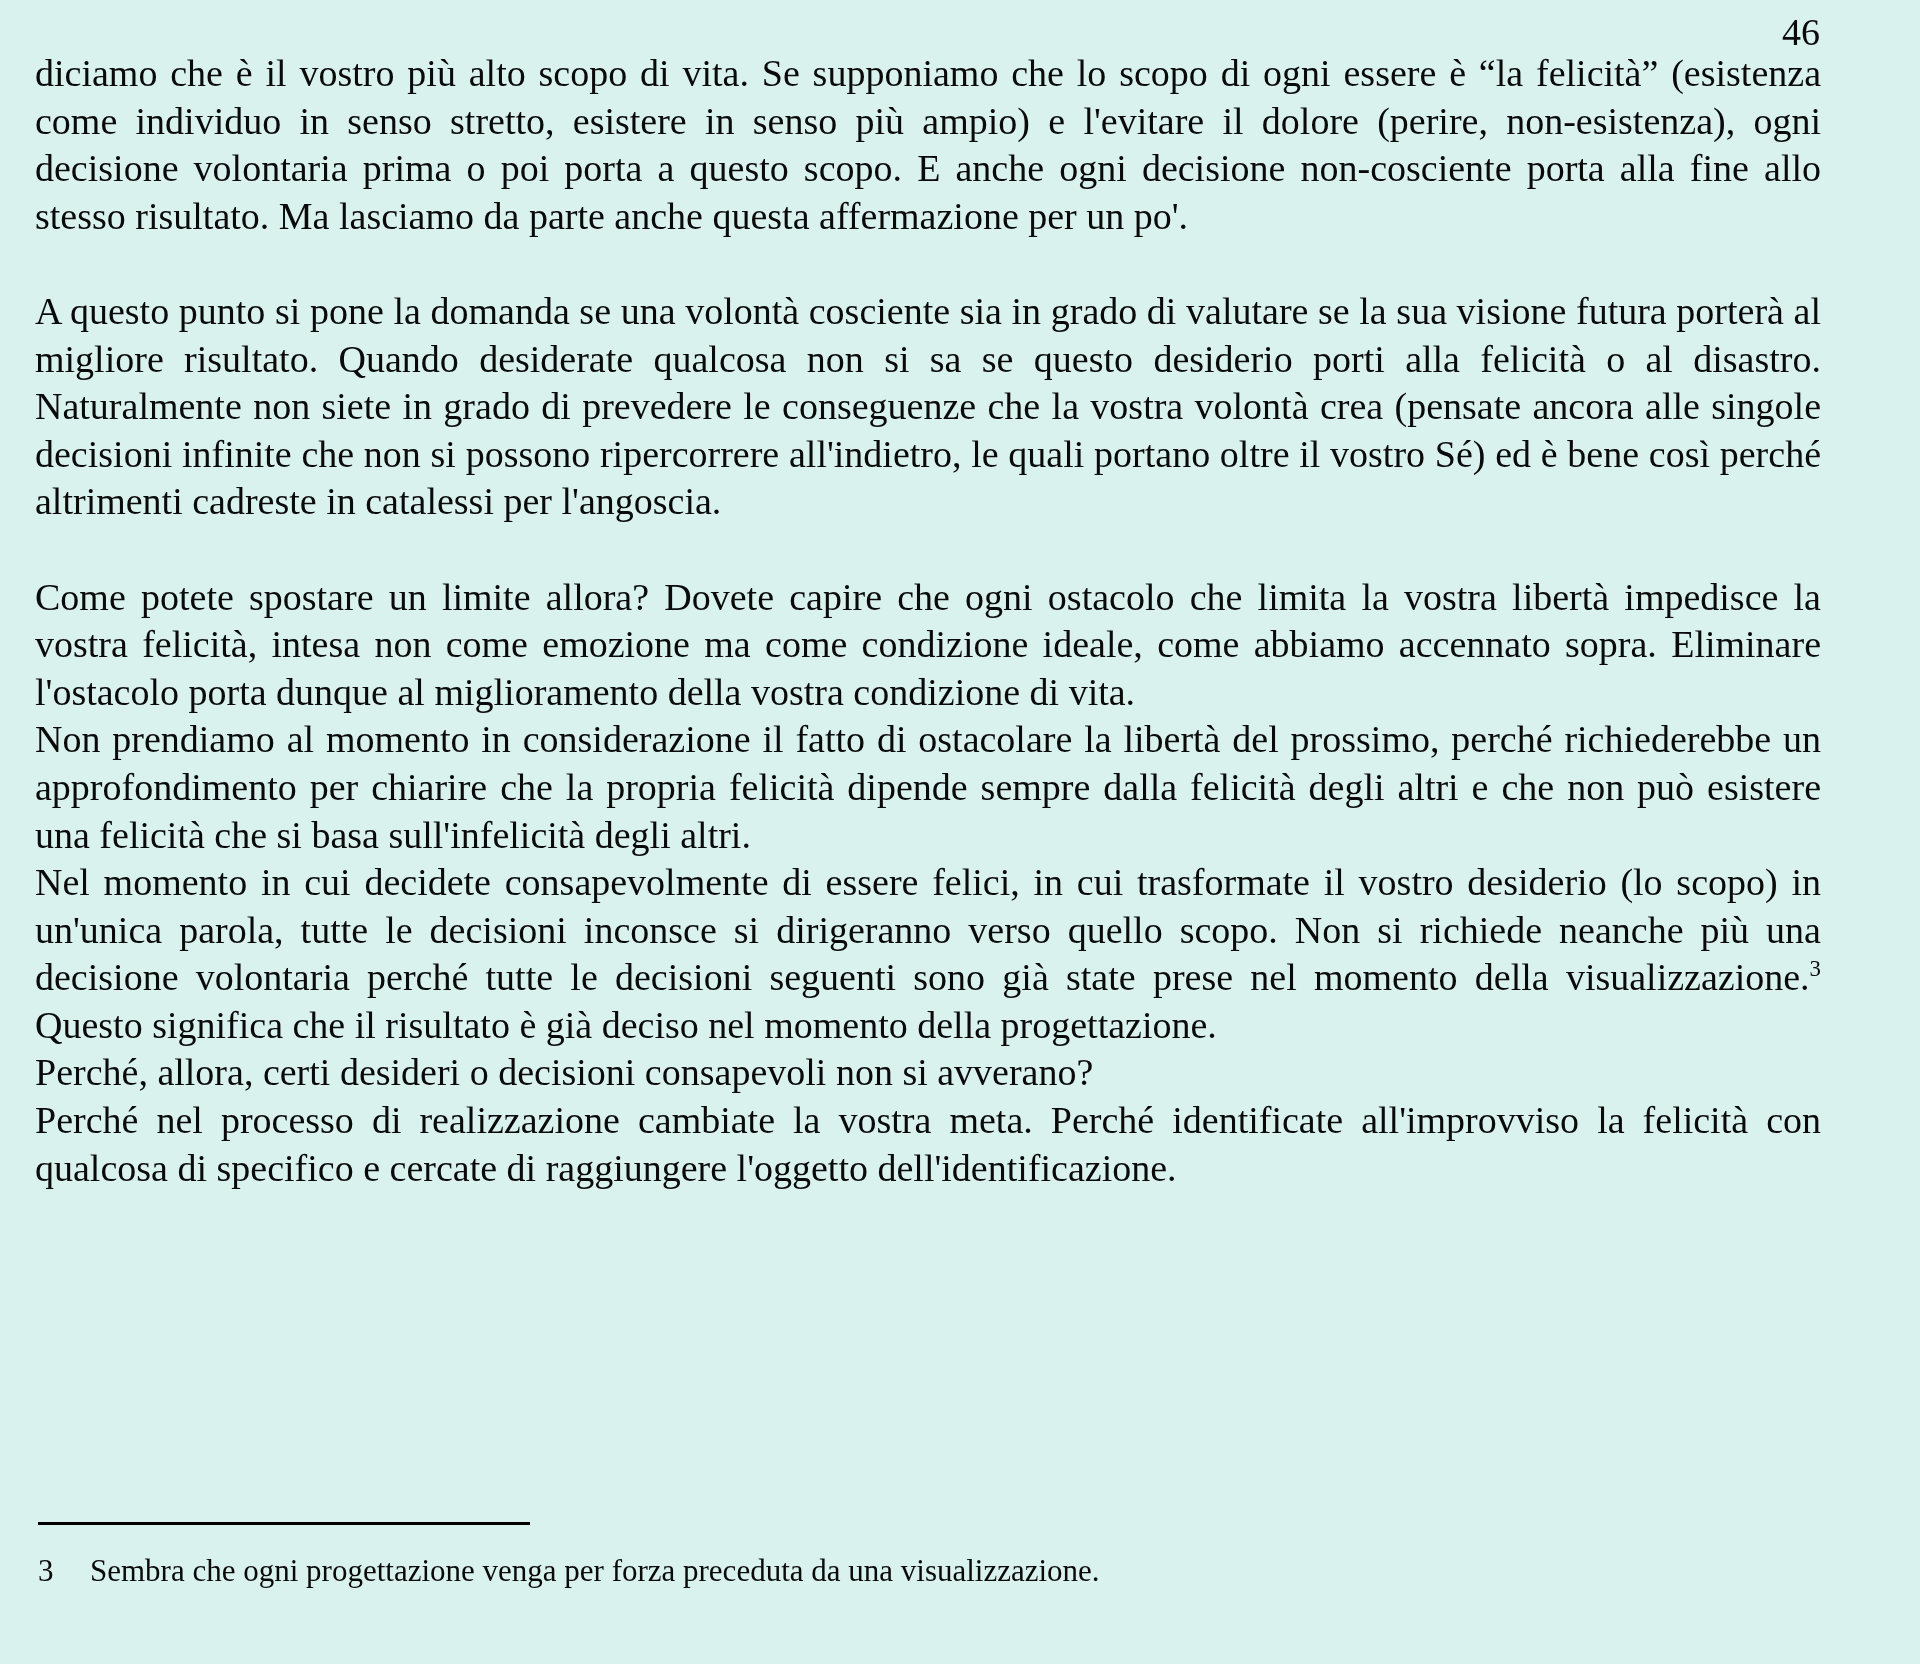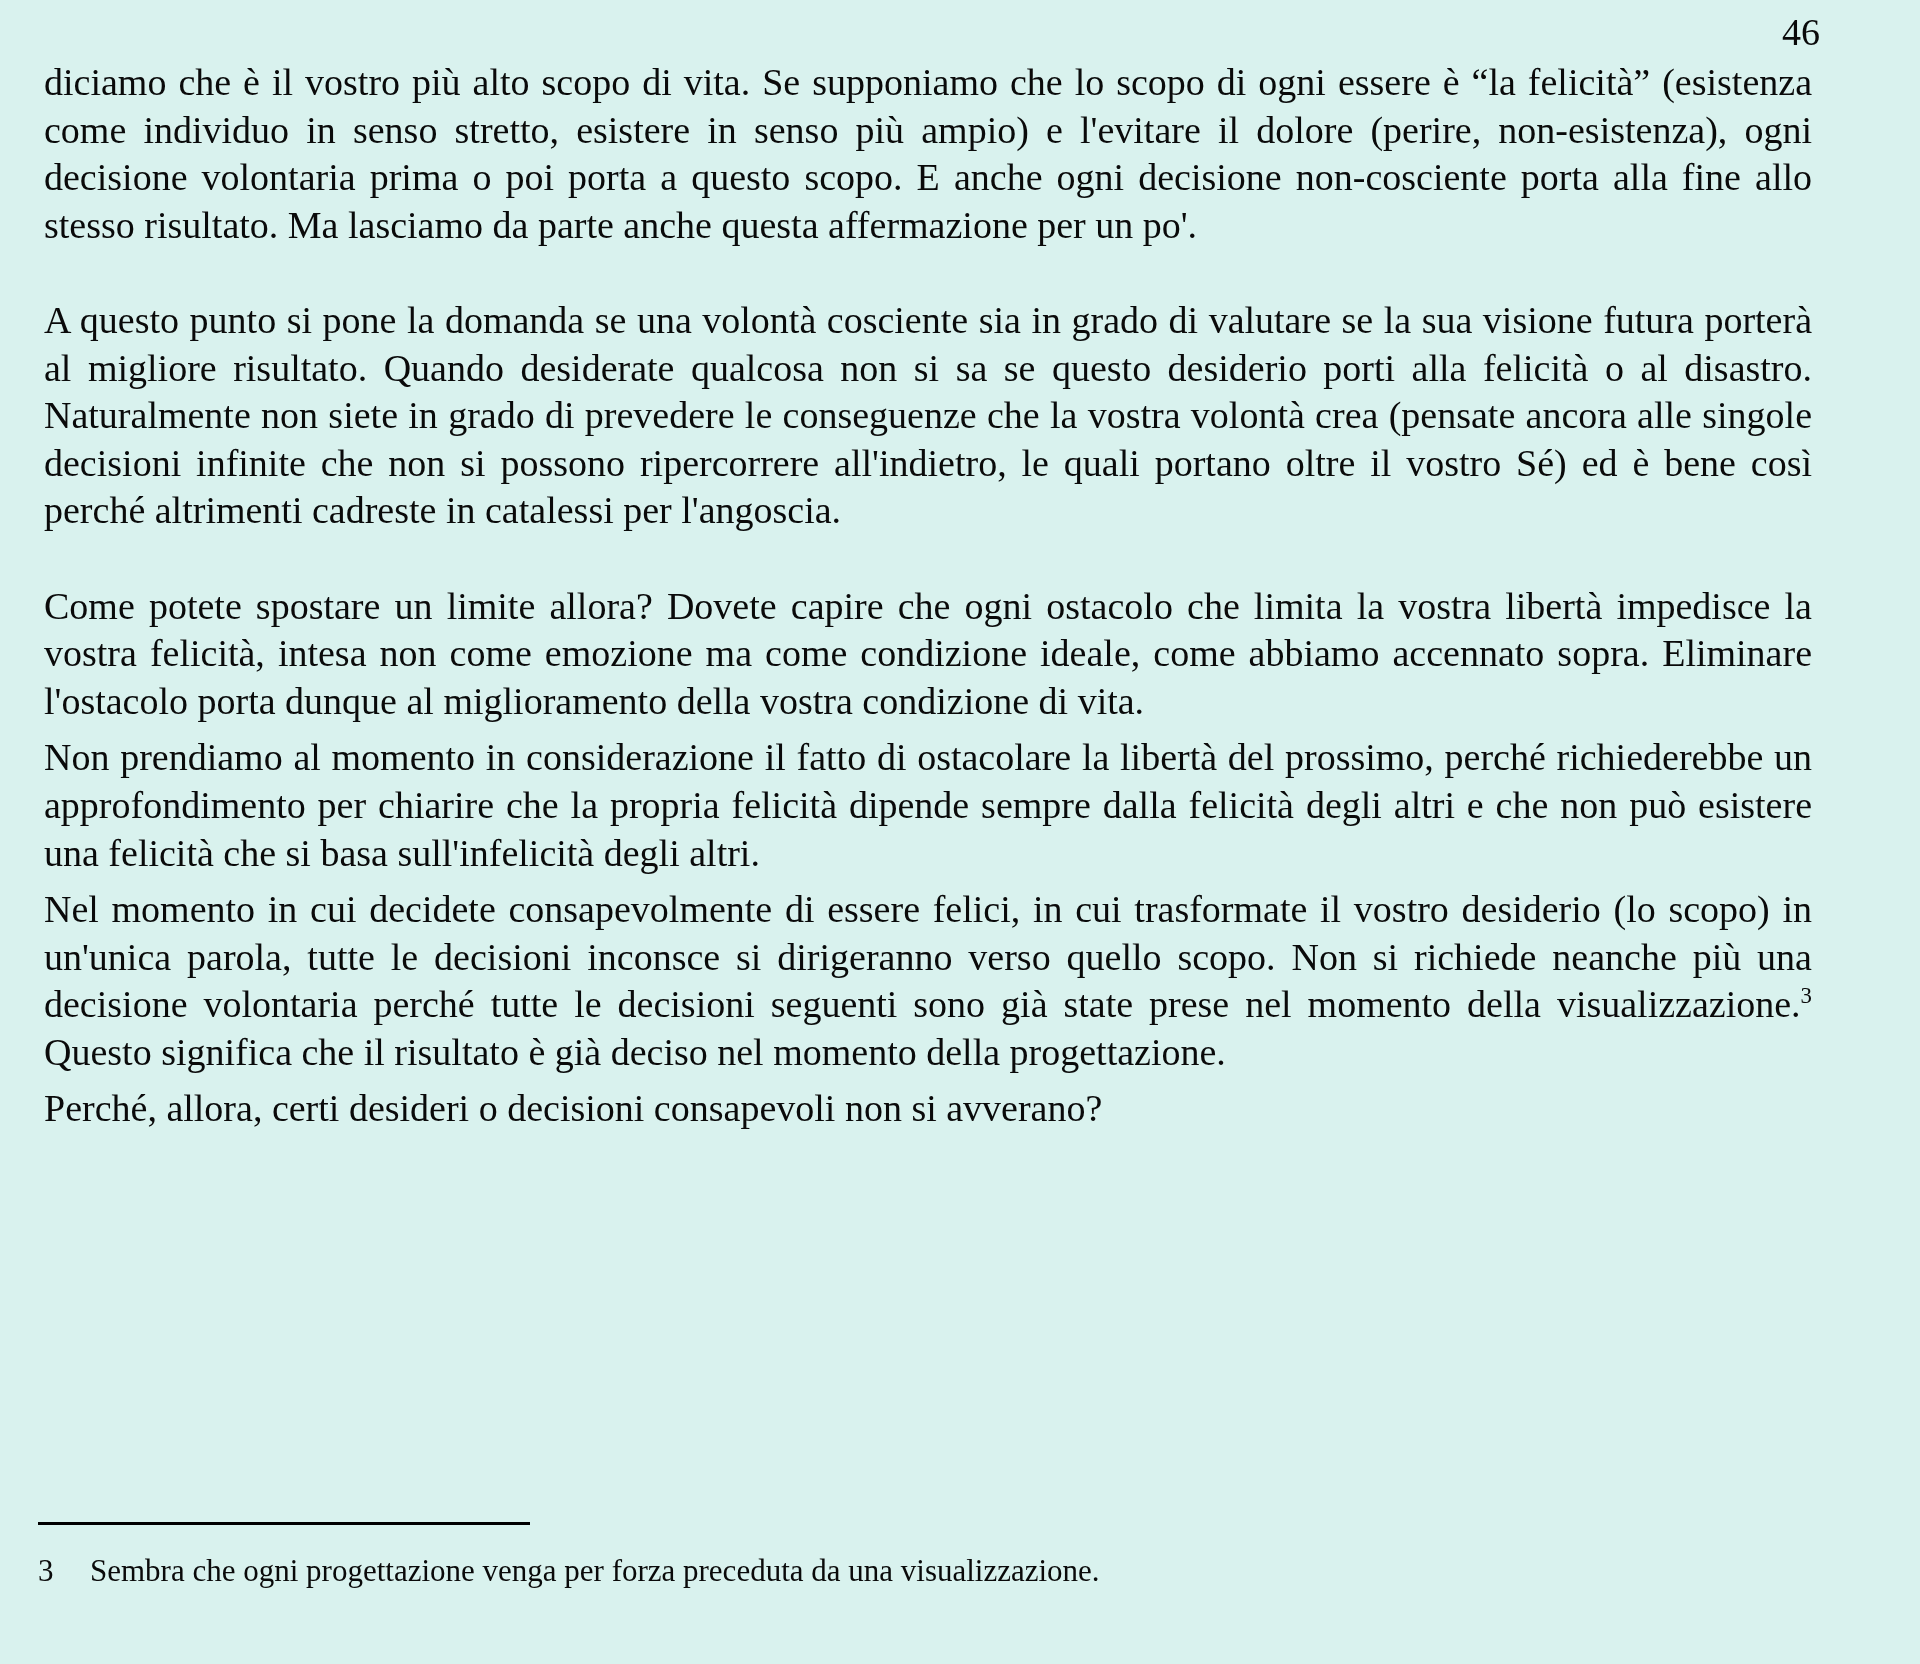--- a/index.html
+++ b/index.html
@@ -20,21 +20,21 @@
   }
   .body-text {
     position: absolute;
     top: 50px;
     left: 35px;
     width: 1786px;
     font-size: 38px;
     line-height: 47.6px;
     text-align: justify;
   }
-  .body-text p { margin: 9px; }
+  .body-text p { margin: 0; }
   .body-text p.gap-after { margin-bottom: 47.6px; }
   sup.fn-ref {
     font-size: 0.6em;
     vertical-align: super;
     line-height: 0;
   }
   .footnote-area {
     position: absolute;
     left: 38px;
     top: 1522px;
@@ -60,20 +60,21 @@
 
 <div class="page-number">46</div>
 
 <div class="body-text">
   <p class="gap-after">diciamo che è il vostro più alto scopo di vita. Se supponiamo che lo scopo di ogni essere è “la felicità” (esistenza come individuo in senso stretto, esistere in senso più ampio) e l'evitare il dolore (perire, non-esistenza), ogni decisione volontaria prima o poi porta a questo scopo. E anche ogni decisione non-cosciente porta alla fine allo stesso risultato. Ma lasciamo da parte anche questa affermazione per un po'.</p>
   <p class="gap-after">A questo punto si pone la domanda se una volontà cosciente sia in grado di valutare se la sua visione futura porterà al migliore risultato. Quando desiderate qualcosa non si sa se questo desiderio porti alla felicità o al disastro. Naturalmente non siete in grado di prevedere le conseguenze che la vostra volontà crea (pensate ancora alle singole decisioni infinite che non si possono ripercorrere all'indietro, le quali portano oltre il vostro Sé) ed è bene così perché altrimenti cadreste in catalessi per l'angoscia.</p>
   <p>Come potete spostare un limite allora? Dovete capire che ogni ostacolo che limita la vostra libertà impedisce la vostra felicità, intesa non come emozione ma come condizione ideale, come abbiamo accennato sopra. Eliminare l'ostacolo porta dunque al miglioramento della vostra condizione di vita.</p>
   <p>Non prendiamo al momento in considerazione il fatto di ostacolare la libertà del prossimo, perché richiederebbe un approfondimento per chiarire che la propria felicità dipende sempre dalla felicità degli altri e che non può esistere una felicità che si basa sull'infelicità degli altri.</p>
   <p><span>Nel momento in cui decidete consapevolmente di essere felici, in cui trasformate il vostro desiderio (lo scopo) in un'unica parola, tutte le decisioni inconsce si dirigeranno verso quello scopo. Non si richiede neanche più una decisione volontaria perché tutte le decisioni seguenti sono già state prese nel momento della visualizzazione.</span><sup class="fn-ref">3</sup><span> Questo significa che il risultato è già deciso nel momento della progettazione.</span></p>
   <p>Perché, allora, certi desideri o decisioni consapevoli non si avverano?</p>
+  <p>Perché nel processo di realizzazione cambiate la vostra meta. Perché identificate all'improvviso la felicità con qualcosa di specifico e cercate di raggiungere l'oggetto dell'identificazione.</p>
 </div>
 
 <div class="footnote-area">
   <div class="footnote-rule"></div>
   <div class="footnote">
     <span class="fn-marker">3</span>
     <span class="fn-text">Sembra che ogni progettazione venga per forza preceduta da una visualizzazione.</span>
   </div>
 </div>
 

